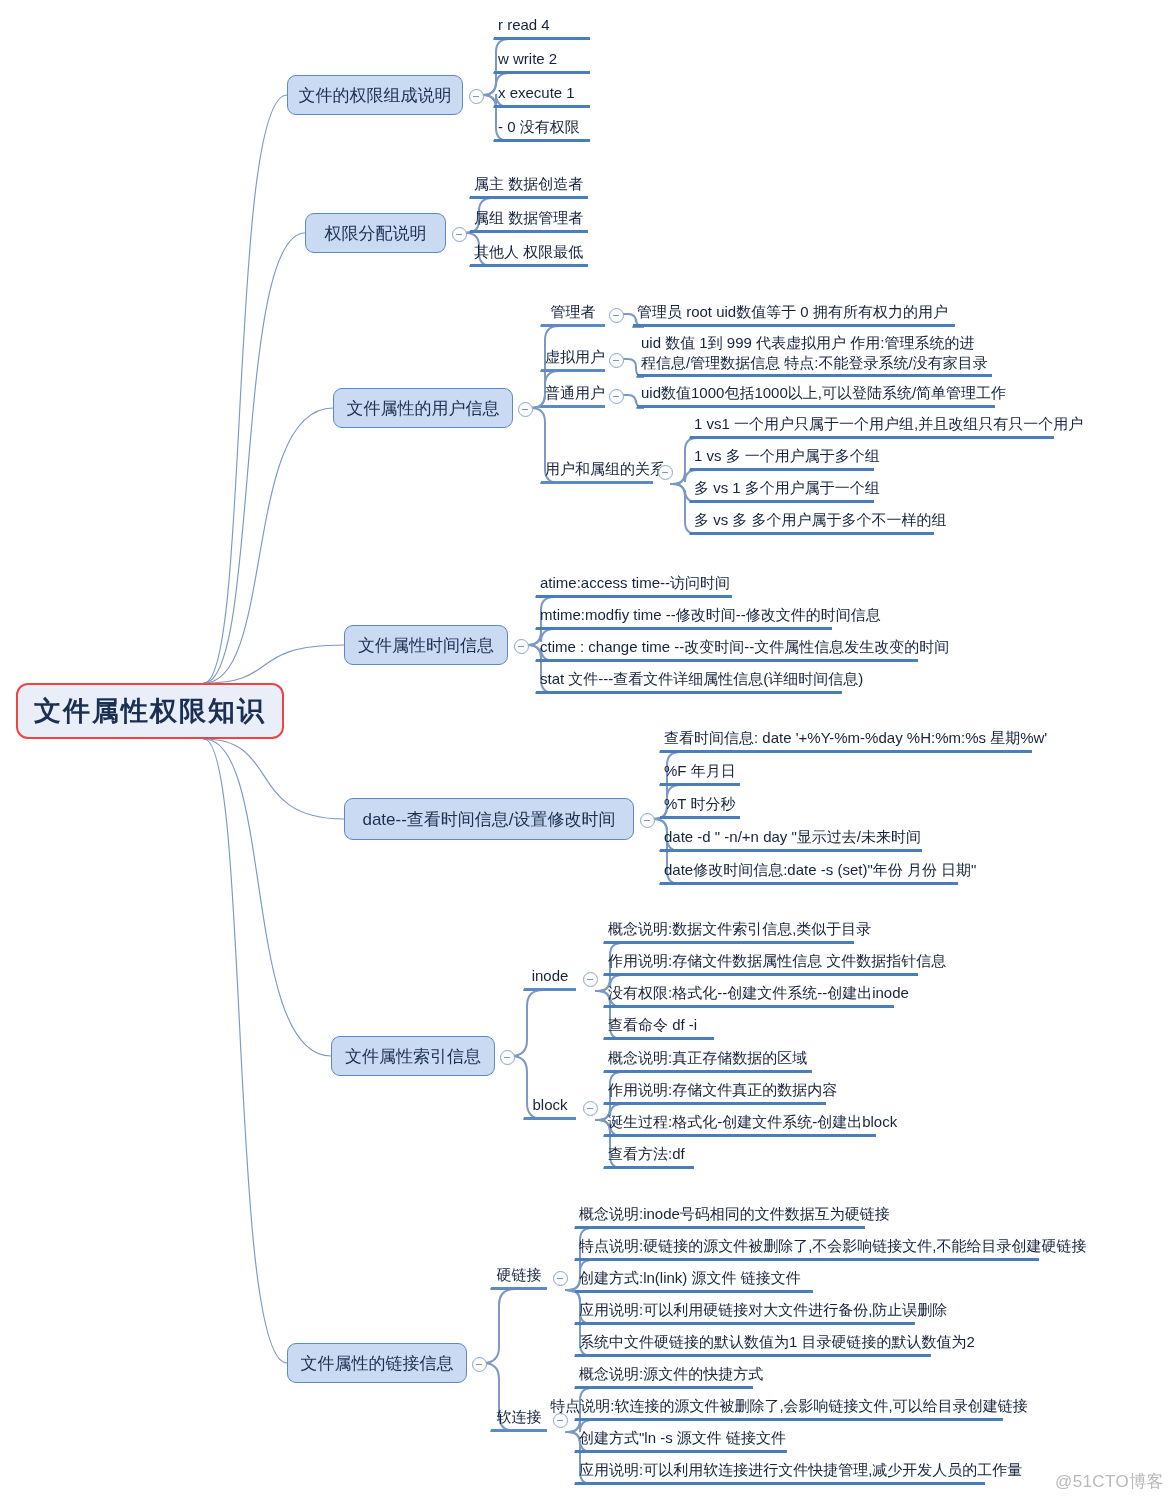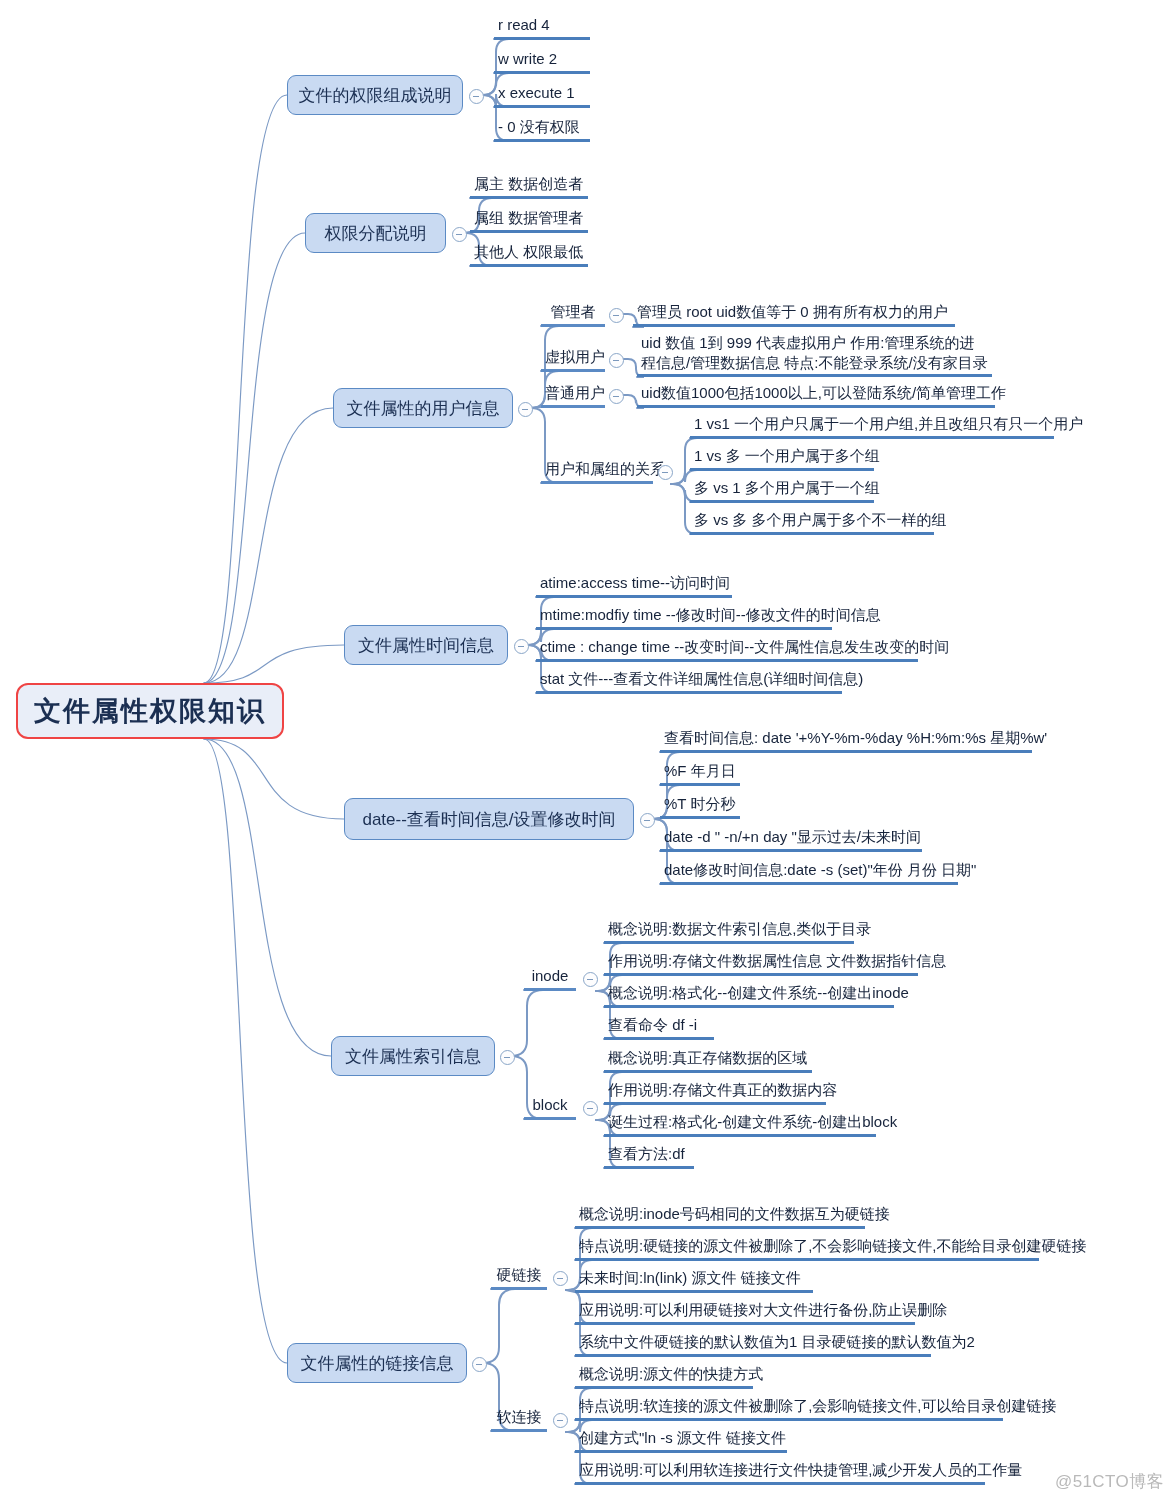--- a/index.html
+++ b/index.html
@@ -297,21 +297,21 @@
     <span>inode</span></div>
   <div class="toggle" style="left:583px;top:972px;"></div>
 
   <div class="leaf" style="left:604px;top:919px;width:250px;height:25px;">
     <span>概念说明:数据文件索引信息,类似于目录</span>
     </div>
   <div class="leaf" style="left:604px;top:951px;width:314px;height:25px;">
     <span>作用说明:存储文件数据属性信息 文件数据指针信息</span>
     </div>
   <div class="leaf" style="left:604px;top:983px;width:290px;height:25px;">
-    <span>概念说明:格式化--创建文件系统--创建出inode</span>
+    <span>没有权限:格式化--创建文件系统--创建出inode</span>
     </div>
   <div class="leaf" style="left:604px;top:1015px;width:110px;height:25px;">
     <span>查看命令 df -i</span>
     </div>
 
   <div class="midlabel" style="left:524px;top:1096px;width:52px;height:24px;">
     <span>block</span></div>
   <div class="toggle" style="left:583px;top:1101px;"></div>
 
   <div class="leaf" style="left:604px;top:1048px;width:208px;height:25px;">
@@ -336,37 +336,37 @@
     <span>硬链接</span></div>
   <div class="toggle" style="left:553px;top:1271px;"></div>
 
   <div class="leaf" style="left:575px;top:1204px;width:290px;height:25px;">
     <span>概念说明:inode号码相同的文件数据互为硬链接</span>
     </div>
   <div class="leaf" style="left:575px;top:1236px;width:464px;height:25px;">
     <span>特点说明:硬链接的源文件被删除了,不会影响链接文件,不能给目录创建硬链接</span>
     </div>
   <div class="leaf" style="left:575px;top:1268px;width:238px;height:25px;">
-    <span>未来时间:ln(link) 源文件 链接文件</span>
+    <span>创建方式:ln(link) 源文件 链接文件</span>
     </div>
   <div class="leaf" style="left:575px;top:1300px;width:340px;height:25px;">
     <span>应用说明:可以利用硬链接对大文件进行备份,防止误删除</span>
     </div>
   <div class="leaf" style="left:575px;top:1332px;width:356px;height:25px;">
     <span>系统中文件硬链接的默认数值为1 目录硬链接的默认数值为2</span>
     </div>
 
   <div class="midlabel" style="left:491px;top:1408px;width:56px;height:24px;">
     <span>软连接</span></div>
   <div class="toggle" style="left:553px;top:1413px;"></div>
 
   <div class="leaf" style="left:575px;top:1364px;width:178px;height:25px;">
     <span>概念说明:源文件的快捷方式</span>
     </div>
-  <div class="leaf" style="left:575px;top:1396px;width:428px;height:25px;">
+  <div class="leaf" style="left:575px;top:1396px;width:428px;height:25px;justify-content:center;">
     <span>特点说明:软连接的源文件被删除了,会影响链接文件,可以给目录创建链接</span>
     </div>
   <div class="leaf" style="left:575px;top:1428px;width:212px;height:25px;">
     <span>创建方式"ln -s 源文件  链接文件</span>
     </div>
   <div class="leaf" style="left:575px;top:1460px;width:410px;height:25px;">
     <span>应用说明:可以利用软连接进行文件快捷管理,减少开发人员的工作量</span>
     </div>
 
   <div class="watermark" style="left:1055px;top:1470px;">

